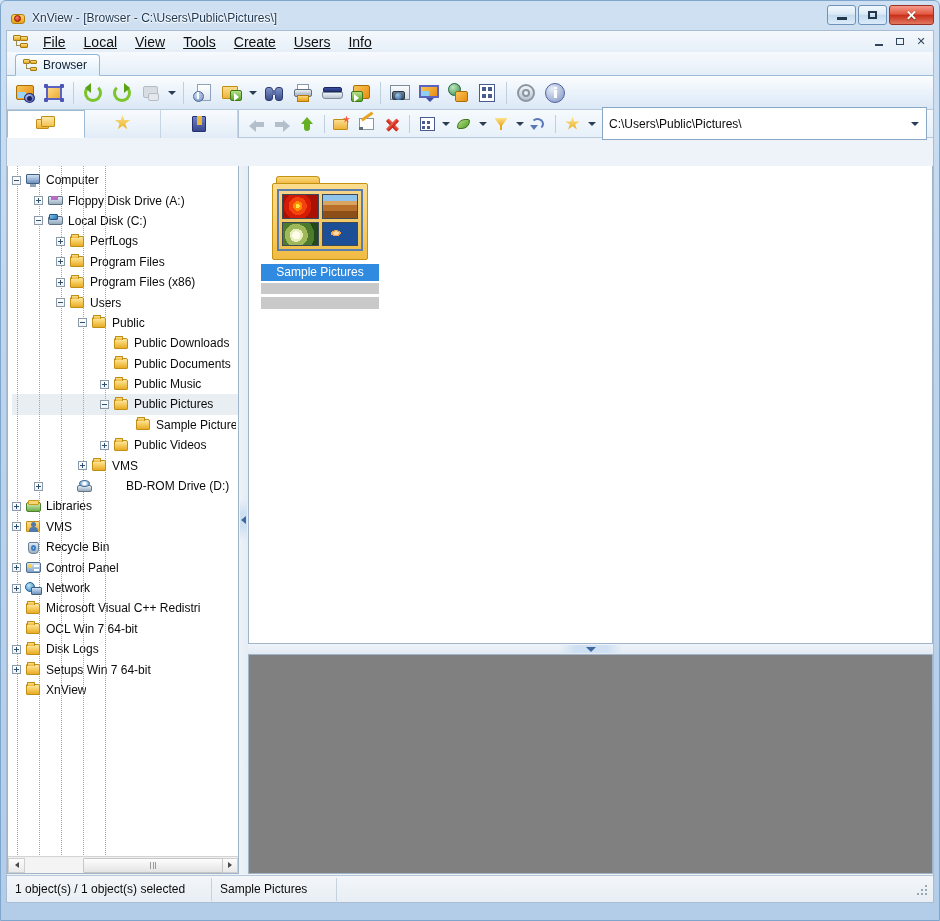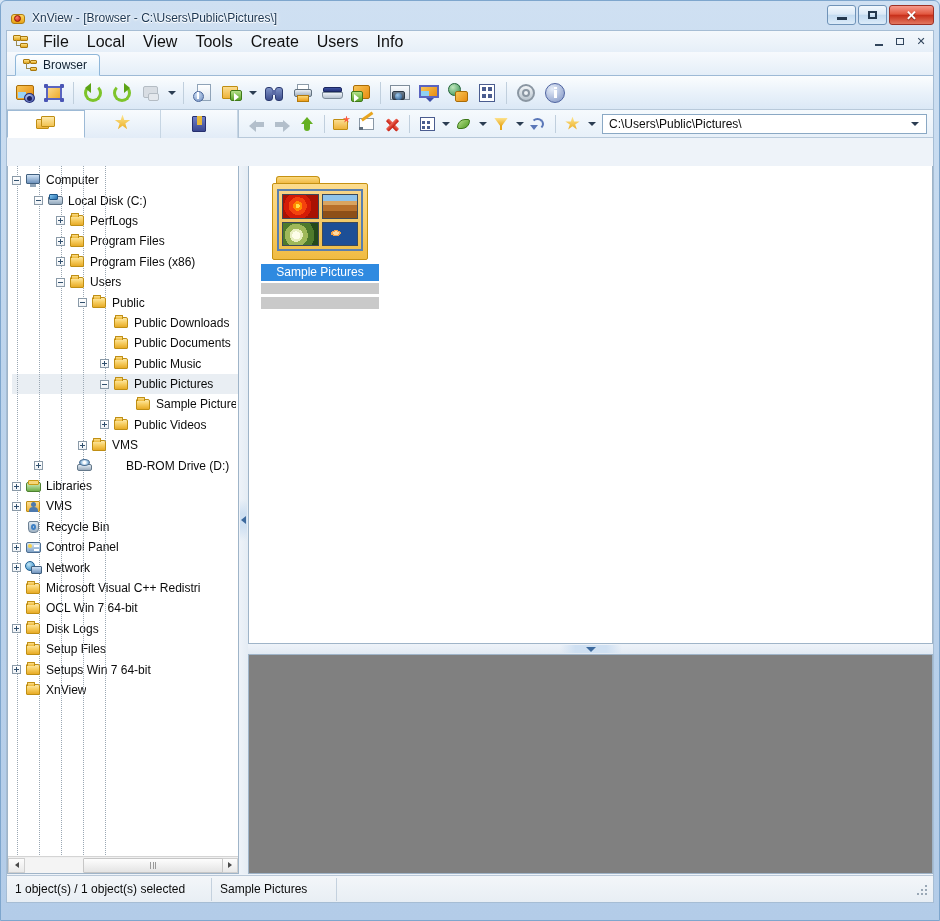--- a/index.html
+++ b/index.html
@@ -84,22 +84,22 @@
   }
   #menu-mdi-icon {
     width: 16px; height: 14px; margin: 0 5px 0 6px;
     position: relative; flex: none;
   }
   .mini-folder {
     position: absolute; background: linear-gradient(to bottom,#fbe08a,#e3a81d);
     border: 1px solid #a9790d; border-radius: 1px;
   }
   .menu-item {
-    padding: 0 9px; font-size: 16px; color: #101010;
-    cursor: default; white-space: nowrap;
+    padding: 0 9px; font-size: 14px; color: #101010;
+    cursor: default; white-space: nowrap; text-decoration: underline;
   }
   #mdi-buttons {
     position: absolute; right: 2px; top: 2px; display: flex; gap: 1px;
   }
   .mdi-btn {
     width: 20px; height: 17px;
     border: 1px solid transparent;
     display: flex; align-items: center; justify-content: center;
     font-size: 11px; color: #31455c;
     font-family: "Liberation Sans", sans-serif;
@@ -190,21 +190,21 @@
   .nav-btn {
     width: 24px; height: 22px;
     display: flex; align-items: center; justify-content: center;
     border: 1px solid transparent; border-radius: 3px;
   }
   .nav-sep { width: 1px; height: 18px; background: #c0cfdd; margin: 0 4px; flex: none; }
   .nav-arrow {
     width: 11px; height: 22px; display: flex; align-items: center; justify-content: center;
   }
   #address-box {
-    flex: 1; height: 20px; margin: 0 6px 0 4px;
+    flex: 1; height: 33px; margin: 0 6px 0 4px;
     background: #ffffff;
     border: 1px solid #8aa8c4;
     display: flex; align-items: center;
     padding: 0 4px 0 6px;
     font-size: 12px; color: #0c0c0c;
   }
   #address-value { flex: 1; white-space: nowrap; overflow: hidden; }
 
   
   #workspace {
@@ -776,20 +776,28 @@
           <div id="tree-rows">
               <div class="tree-row" style="padding-left: 0px;">
                 <span class="expander"></span>
                 <span class="tree-icon">
                   <span style="position:absolute;left:1px;top:1px;width:14px;height:10px;background:linear-gradient(to bottom,#cfe2f5,#6f93bd);border:1px solid #41607f;border-radius:1px;"></span>
                   <span style="position:absolute;left:5px;top:11px;width:6px;height:3px;background:#8fa4b8;"></span>
                 </span>
                 <span class="tree-label">Computer</span>
               </div>
               <div class="tree-row" style="padding-left: 22px;">
+                <span class="expander plus"></span>
+                <span class="tree-icon">
+                  <span style="position:absolute;left:1px;top:3px;width:15px;height:9px;background:linear-gradient(to bottom,#e8eef4,#9daebf);border:1px solid #5f7284;border-radius:1px;"></span>
+                  <span style="position:absolute;left:4px;top:3px;width:7px;height:4px;background:#b66cc4;"></span>
+                </span>
+                <span class="tree-label">Floppy Disk Drive (A:)</span>
+              </div>
+              <div class="tree-row" style="padding-left: 22px;">
                 <span class="expander"></span>
                 <span class="tree-icon">
                   <span style="position:absolute;left:1px;top:3px;width:15px;height:9px;background:linear-gradient(to bottom,#dfe9f3,#93a9bd);border:1px solid #5f7284;border-radius:2px;"></span>
                   <span style="position:absolute;left:2px;top:1px;width:9px;height:6px;background:linear-gradient(135deg,#7fc6f0,#2a6fae);border:1px solid #1d5688;border-radius:1px;"></span>
                 </span>
                 <span class="tree-label">Local Disk (C:)</span>
               </div>
               <div class="tree-row" style="padding-left: 44px;">
                 <span class="expander plus"></span>
                 <span class="tree-icon">
@@ -938,27 +946,20 @@
                   <span class="folder-ico"></span>
                 </span>
                 <span class="tree-label">OCL Win 7 64-bit</span>
               </div>
               <div class="tree-row" style="padding-left: 0px;">
                 <span class="expander plus"></span>
                 <span class="tree-icon">
                   <span class="folder-ico"></span>
                 </span>
                 <span class="tree-label">Disk Logs</span>
-              </div>
-              <div class="tree-row" style="padding-left: 0px;">
-                <span class="expander none"></span>
-                <span class="tree-icon">
-                  <span class="folder-ico"></span>
-                </span>
-                <span class="tree-label">Setup Files</span>
               </div>
               <div class="tree-row" style="padding-left: 0px;">
                 <span class="expander plus"></span>
                 <span class="tree-icon">
                   <span class="folder-ico"></span>
                 </span>
                 <span class="tree-label">Setups Win 7 64-bit</span>
               </div>
               <div class="tree-row" style="padding-left: 0px;">
                 <span class="expander none"></span>

